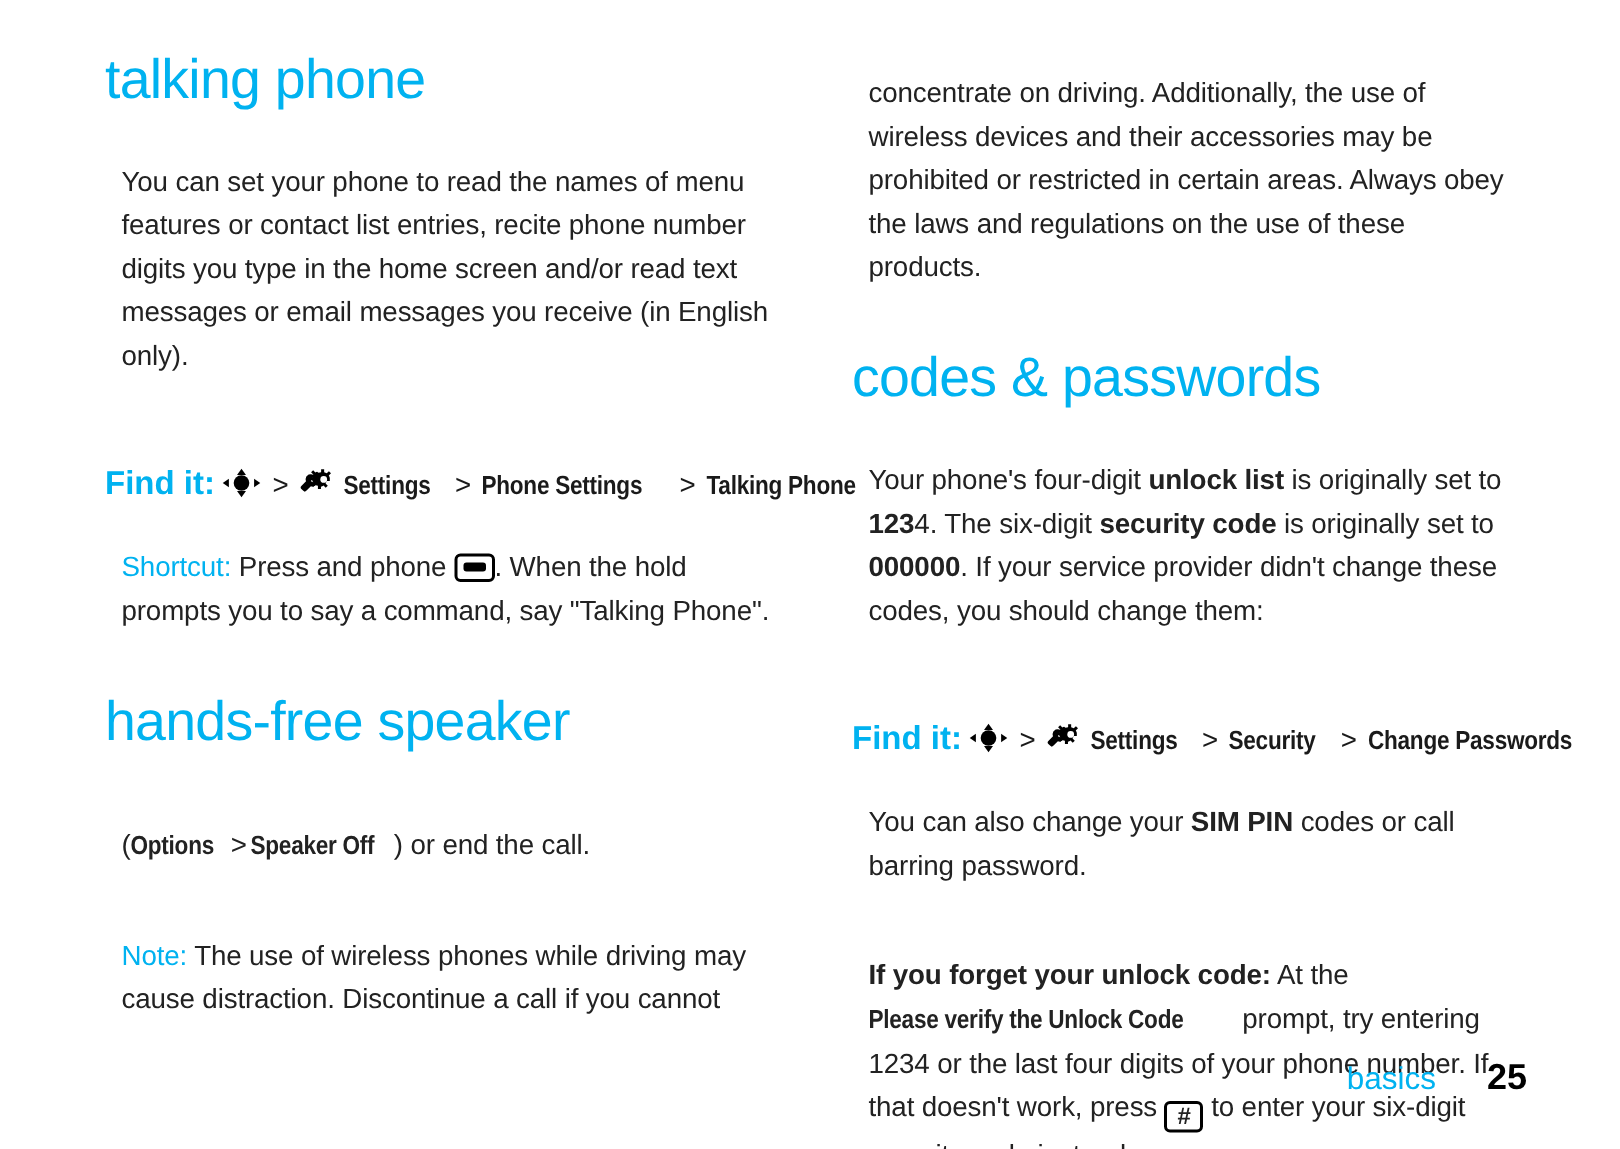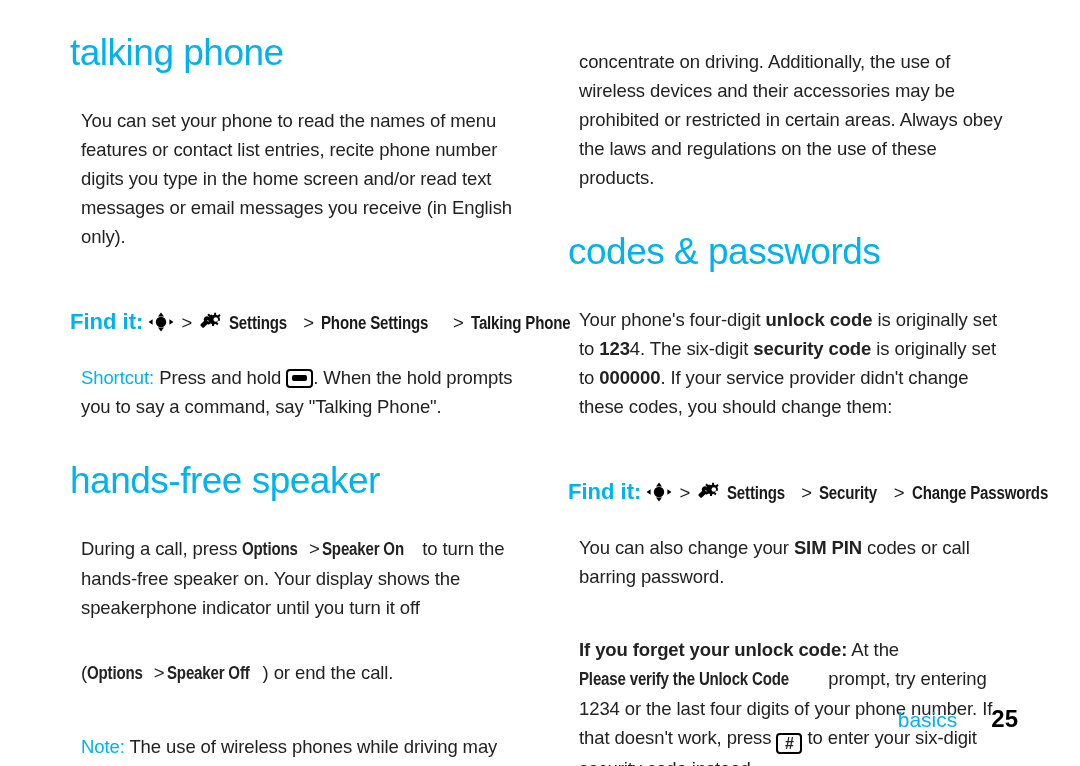--- a/index.html
+++ b/index.html
@@ -177,33 +177,30 @@
       <span class="sep">&gt;</span>
       <span class="ui">Phone Settings</span>
       <span class="sep">&gt;</span>
       <span class="ui">Talking Phone</span>
     </div>
 
     <div class="spacer-sm"></div>
 
     <p class="body">
       <span class="lead">Shortcut:</span>
-      <span>Press and hold</span>
+      <span>Press and phone</span>
       <span class="key-bar"></span><span>. When the hold prompts you to say a command, say "Talking Phone".</span>
     </p>
 
     <div class="spacer-lg"></div>
 
     <h1 class="section-heading">hands-free speaker</h1>
 
     <div class="spacer-md"></div>
 
-    <p class="body">
-      <span>During a call, press </span><span class="ui">Options</span><span class="sep">&gt;</span><span class="ui">Speaker On</span><span> to turn the hands-free speaker on. Your display shows the speakerphone indicator until you turn it off</span>
-    </p>
 
     <div class="spacer-sm"></div>
 
     <p class="body">
       <span>(</span><span class="ui">Options</span><span class="sep">&gt;</span><span class="ui">Speaker Off</span><span>) or end the call.</span>
     </p>
 
     <div class="spacer-md"></div>
 
     <p class="body">
@@ -215,21 +212,21 @@
 
     <p class="body">concentrate on driving. Additionally, the use of wireless devices and their accessories may be prohibited or restricted in certain areas. Always obey the laws and regulations on the use of these products.</p>
 
     <div class="spacer-lg"></div>
 
     <h1 class="section-heading">codes &amp; passwords</h1>
 
     <div class="spacer-md"></div>
 
     <p class="body">
-      <span>Your phone's four-digit </span><span class="b">unlock code</span><span> is originally set to </span><span class="b">123</span><span>4</span><span>. The six-digit </span><span class="b">security code</span><span> is originally set to </span><span class="b">000000</span><span>. If your service provider didn't change these codes, you should change them:</span>
+      <span>Your phone's four-digit </span><span class="b">unlock list</span><span> is originally set to </span><span class="b">123</span><span>4</span><span>. The six-digit </span><span class="b">security code</span><span> is originally set to </span><span class="b">000000</span><span>. If your service provider didn't change these codes, you should change them:</span>
     </p>
 
     <div class="spacer-md"></div>
 
     <div class="findit-line">
       <span class="findit-label">Find it:</span>
       <span class="icon-inline dpad-icon">
         <svg viewBox="0 0 26 20" width="26" height="20" aria-hidden="true">
           <circle cx="13" cy="10" r="5.2" fill="#000"></circle>
           <polygon points="13,0.5 16,4.6 10,4.6" fill="#000"></polygon>

